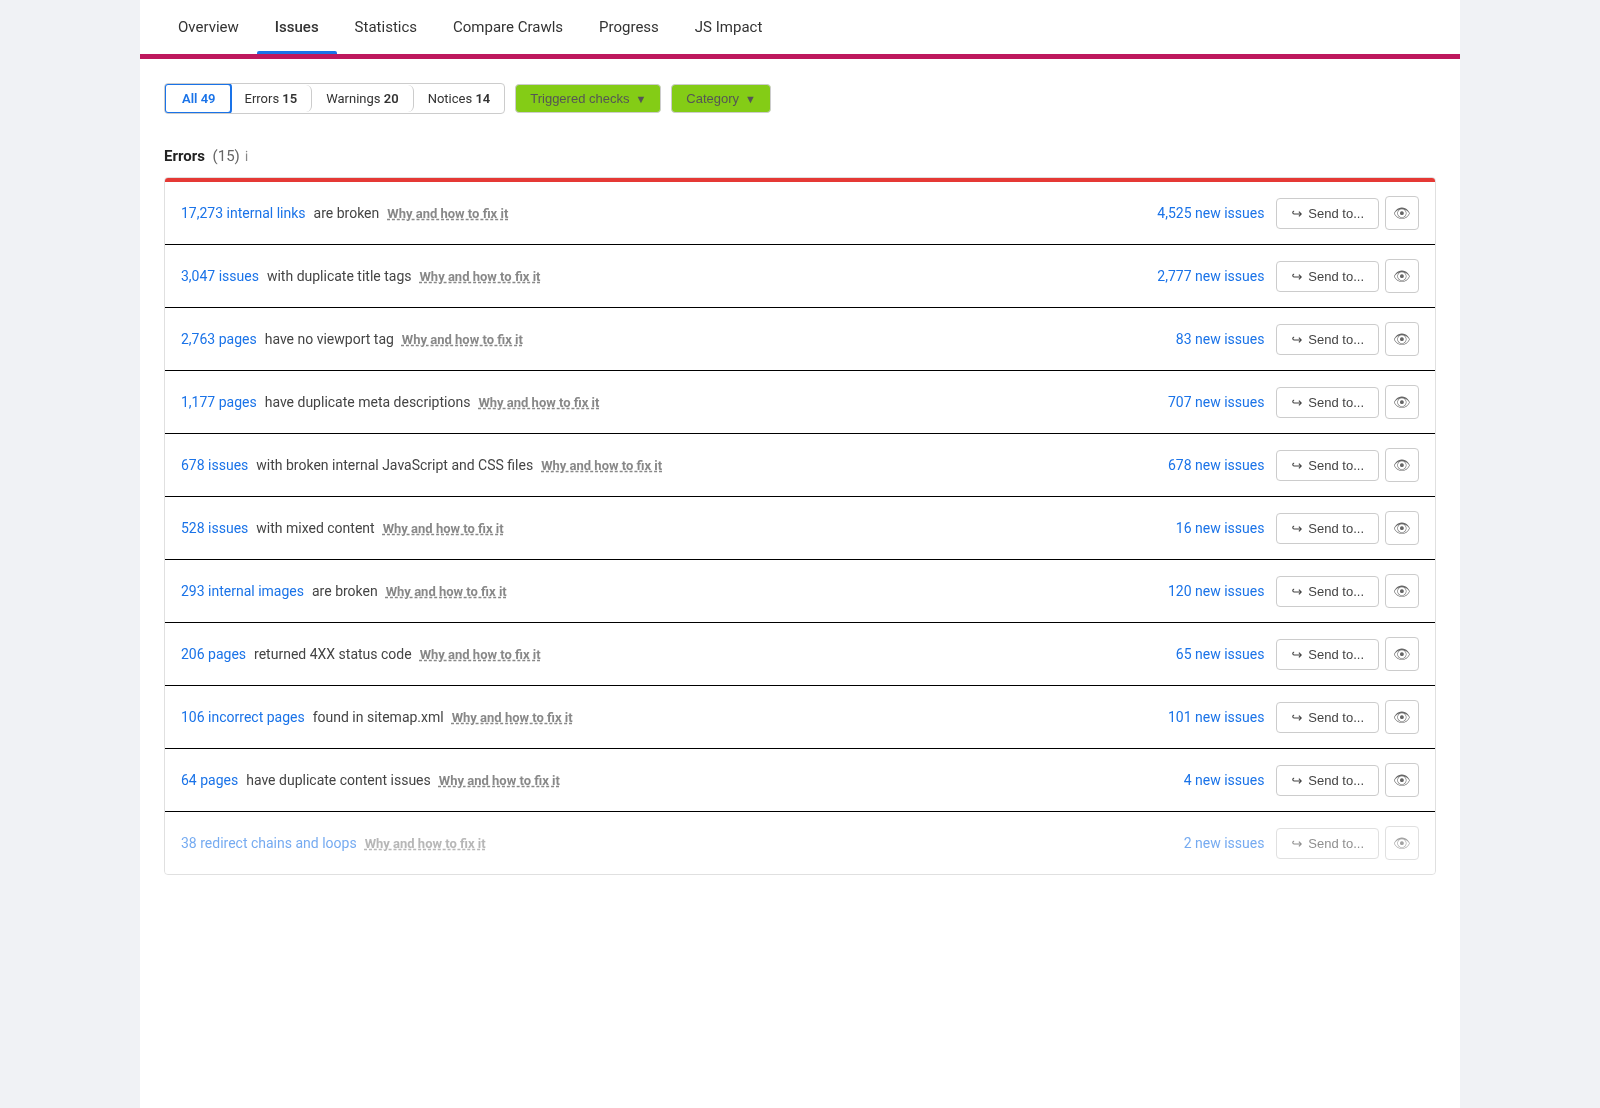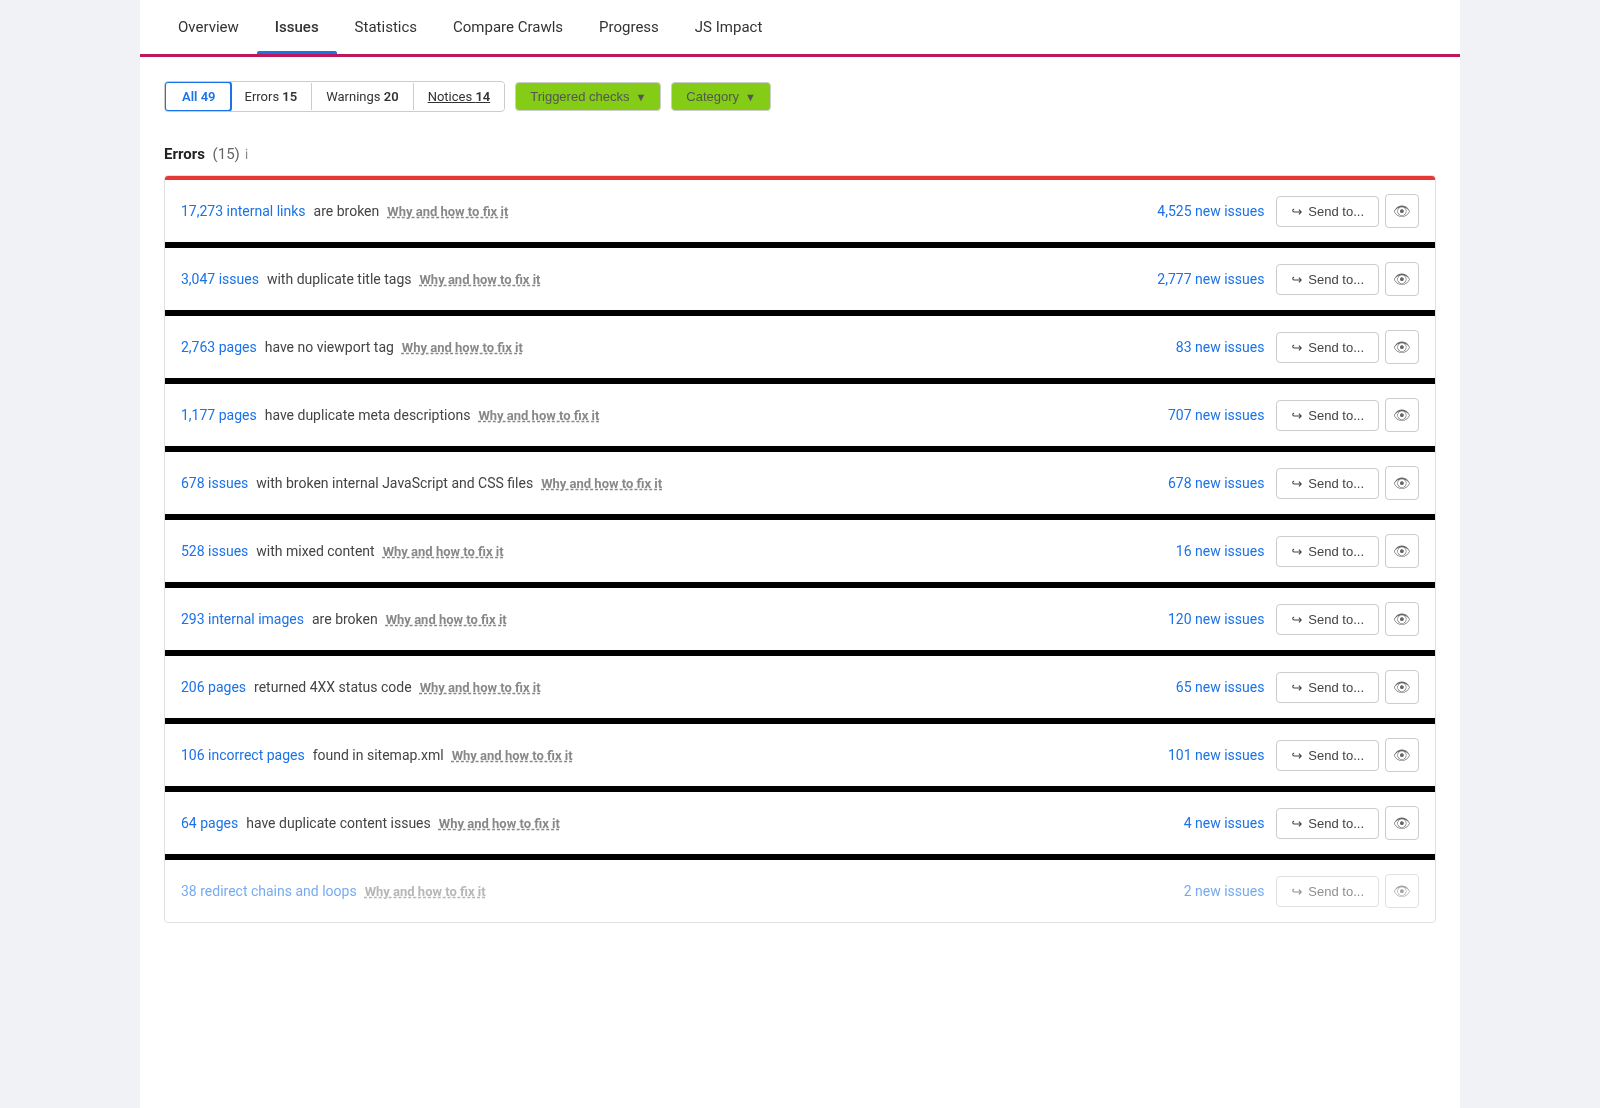--- a/index.html
+++ b/index.html
@@ -13,21 +13,21 @@
       background: #fff;
       max-width: 1320px;
       margin: 0 auto;
       min-height: 1108px;
     }
     
     .top-nav {
       display: flex;
       align-items: center;
       padding: 0 20px;
-      border-bottom: 3px solid #be185d;
+      border-bottom: 5px solid #be185d;
       background: #fff;
       gap: 0;
     }
     .nav-item {
       padding: 18px 18px;
       font-size: 15px;
       color: #333;
       cursor: pointer;
       position: relative;
       white-space: nowrap;
@@ -94,24 +94,24 @@
       border-radius: 4px;
       overflow: hidden;
     }
     .filter-tab {
       padding: 6px 14px;
       font-size: 13px;
       cursor: pointer;
       border-right: 1px solid #ccc;
       background: #fff;
       white-space: nowrap;
+      border-radius: 6px;
     }
     .filter-tab:last-child {
       border-right: none;
-      text-decoration: underline;
     }
     .filter-tab.active {
       border: 2px solid #1a73e8;
       border-radius: 4px;
       color: #1a73e8;
       font-weight: 600;
       margin: -1px;
       z-index: 1;
       padding-left: 16px;
     }
@@ -157,21 +157,21 @@
       overflow: hidden;
     }
     .red-top-border {
       height: 4px;
       background: #e53935;
     }
     .issue-row {
       display: flex;
       align-items: center;
       padding: 14px 16px;
-      border-bottom: 6px solid #000000;
+      border-bottom: 1px solid #000000;
       gap: 12px;
       background: #fff;
     }
     .issue-row:last-child {
       border-bottom: none;
     }
     .issue-row.faded {
       opacity: 0.6;
     }
     .issue-main {

